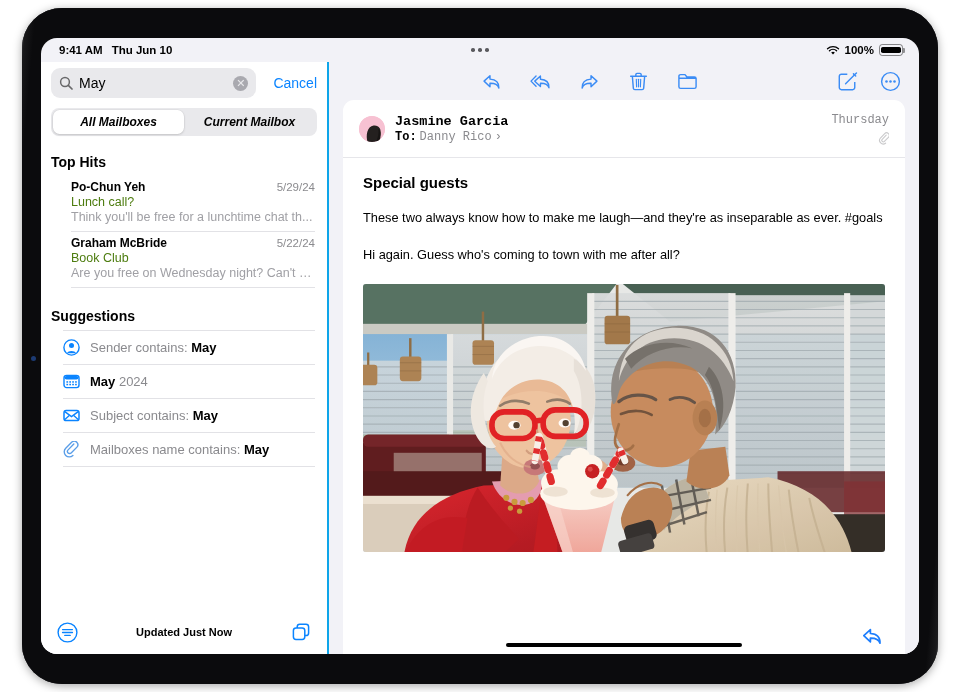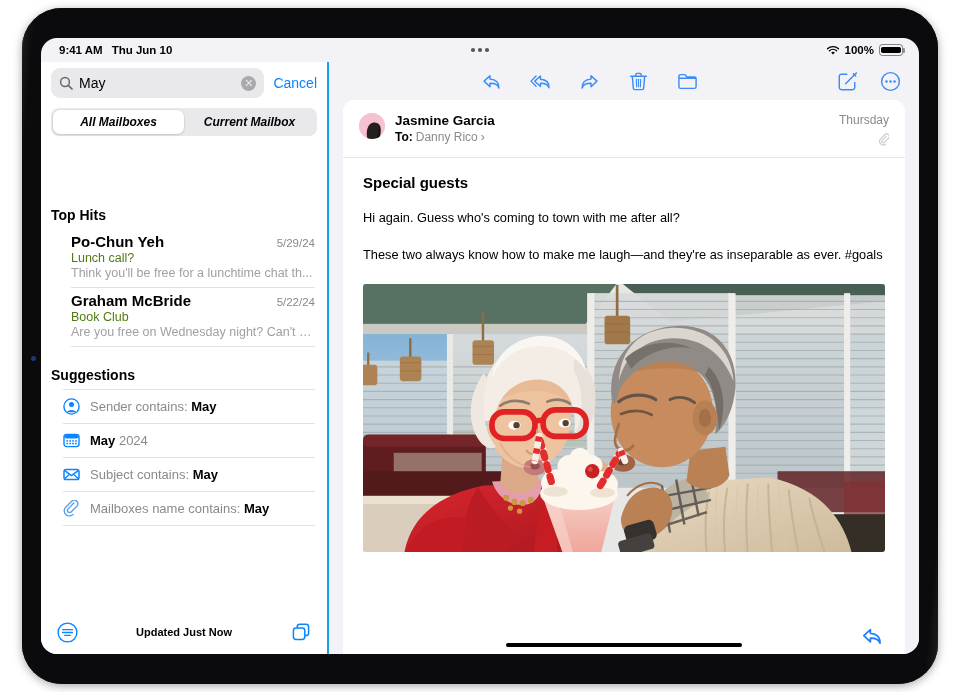--- a/index.html
+++ b/index.html
@@ -78,44 +78,44 @@
     display: flex; align-items: center; padding: 0 8px; gap: 6px;
   }
   #search-icon-wrap { width: 14px; height: 14px; flex: 0 0 14px; opacity: .55; }
   #search-value { flex: 1; font-size: 14px; color: #000; line-height: 1; }
   #clear-btn {
     width: 15px; height: 15px; border-radius: 50%; background: #a9a9af;
     display: flex; align-items: center; justify-content: center;
     color: #e9e9ec; font-size: 11px; line-height: 1; cursor: pointer;
     font-family: "DejaVu Sans", sans-serif;
   }
-  #cancel-btn { font-size: 14px; color: #0a84ff; cursor: pointer; white-space: nowrap; }
+  #cancel-btn { font-size: 14px; color: #0a84ff; cursor: pointer; white-space: nowrap; margin-left: 8px; }
 
   #scope-segment {
     margin: 10px 10px 0 10px; height: 28px;
     background: #e9e9ec; border-radius: 8px;
     display: flex; padding: 2px; gap: 0; font-style: italic;
   }
   .scope-seg {
     flex: 1; display:flex; align-items:center; justify-content:center;
     font-size: 12px; font-weight: bold; color: #000;
     border-radius: 6.5px; cursor: pointer;
   }
   .scope-seg.active { background: #ffffff; box-shadow: 0 0 0 .5px rgba(0,0,0,.05), 0 1px 2.5px rgba(0,0,0,.14); }
 
-  #sidebar-scroll { flex: 1; overflow: hidden; padding-top: 25px; margin-top: 40px; }
+  #sidebar-scroll { flex: 1; overflow: hidden; padding-top: 12px; }
 
   .section-head {
     font-size: 14px; font-weight: bold; color: #000;
     padding: 6px 0 6px 10px;
   }
 
   .hit-row { padding: 4px 12px 7px 30px; position: relative; }
   .hit-top { display: flex; align-items: baseline; }
-  .hit-name { font-size: 15px; font-weight: bold; color: #000; flex: 1; }
+  .hit-name { font-size: 12px; font-weight: bold; color: #000; flex: 1; }
   .hit-date { font-size: 11.5px; color: #8a8a8e; }
   .hit-subject { font-size: 12.5px; color: #4d7c0f; margin-top: 1px; }
   .hit-preview { font-size: 12.5px; color: #a0a0a5; margin-top: 1px;
                  white-space: nowrap; overflow: hidden; text-overflow: ellipsis; }
   .hit-sep { height: 1px; background: #e2e2e6; margin-left: 30px; margin-right: 12px; }
 
   .sugg-row {
     display: flex; align-items: center; gap: 10px;
     padding: 8px 12px 8px 22px; cursor: pointer;
   }
@@ -145,21 +145,21 @@
   #toolbar-center { position: absolute; left: 0; right: 70px; display: flex;
                     justify-content: center; gap: 28px; align-items: center; }
   #toolbar-right { position: absolute; right: 18px; display: flex; gap: 22px; align-items: center; }
   .tb-icon { width: 21px; height: 21px; cursor: pointer; }
 
   #message-card {
     margin: 0 14px 0 14px; background: #fff;
     border-radius: 11px 11px 0 0; flex: 1; overflow: hidden;
     display: flex; flex-direction: column;
   }
-  #msg-header { display: flex; align-items: flex-start; padding: 13px 16px 12px 16px; }
+  #msg-header { display: flex; align-items: center; padding: 13px 16px 12px 16px; font-family: Liberation Mono, monospace; }
   #avatar {
     width: 26px; height: 26px; border-radius: 50%; background: #f7c1d2;
     flex: 0 0 26px; margin-right: 10px; position: relative; overflow: hidden;
   }
   #msg-headtext { flex: 1; }
   #sender-name { font-size: 13.5px; font-weight: bold; color: #000; }
   #to-line { font-size: 12px; color: #8a8a8e; margin-top: 1.5px; display: flex; align-items: center; gap: 3px; }
   #to-line b { color: #000; font-weight: bold; }
   #msg-meta { text-align: right; }
   #msg-date { font-size: 12px; color: #8a8a8e; }
@@ -438,22 +438,22 @@
                   <path d="M8.2 3.1 L4.2 7.3 a1.5 1.5 0 0 0 2.2 2.1 L10.4 5.3 a2.6 2.6 0 0 0-3.7-3.7 L2.4 6 a3.7 3.7 0 0 0 5.2 5.2" fill="none" stroke="#8a8a8e" stroke-width="1.1" stroke-linecap="round"></path>
                 </svg>
               </div>
             </div>
           </div>
 
           <div id="msg-divider"></div>
 
           <div id="msg-body">
             <div id="msg-subject">Special guests</div>
+            <div class="msg-para">These two always know how to make me laugh—and they're as inseparable as ever. #goals</div>
             <div class="msg-para">Hi again. Guess who's coming to town with me after all?</div>
-            <div class="msg-para">These two always know how to make me laugh—and they're as inseparable as ever. #goals</div>
 
             <div id="photo">
               <svg viewBox="0 0 510 268" width="100%" height="100%" preserveAspectRatio="xMidYMid slice">
                 <defs>
                   <linearGradient id="skyG" x1="0" y1="0" x2="0" y2="1">
                     <stop offset="0" stop-color="#7fb4dd"></stop>
                       <stop offset="1" stop-color="#bcd8ec"></stop>
                   </linearGradient>
                   <linearGradient id="blindG" x1="0" y1="0" x2="0" y2="1">
                     <stop offset="0" stop-color="#d8dfe3"></stop>

